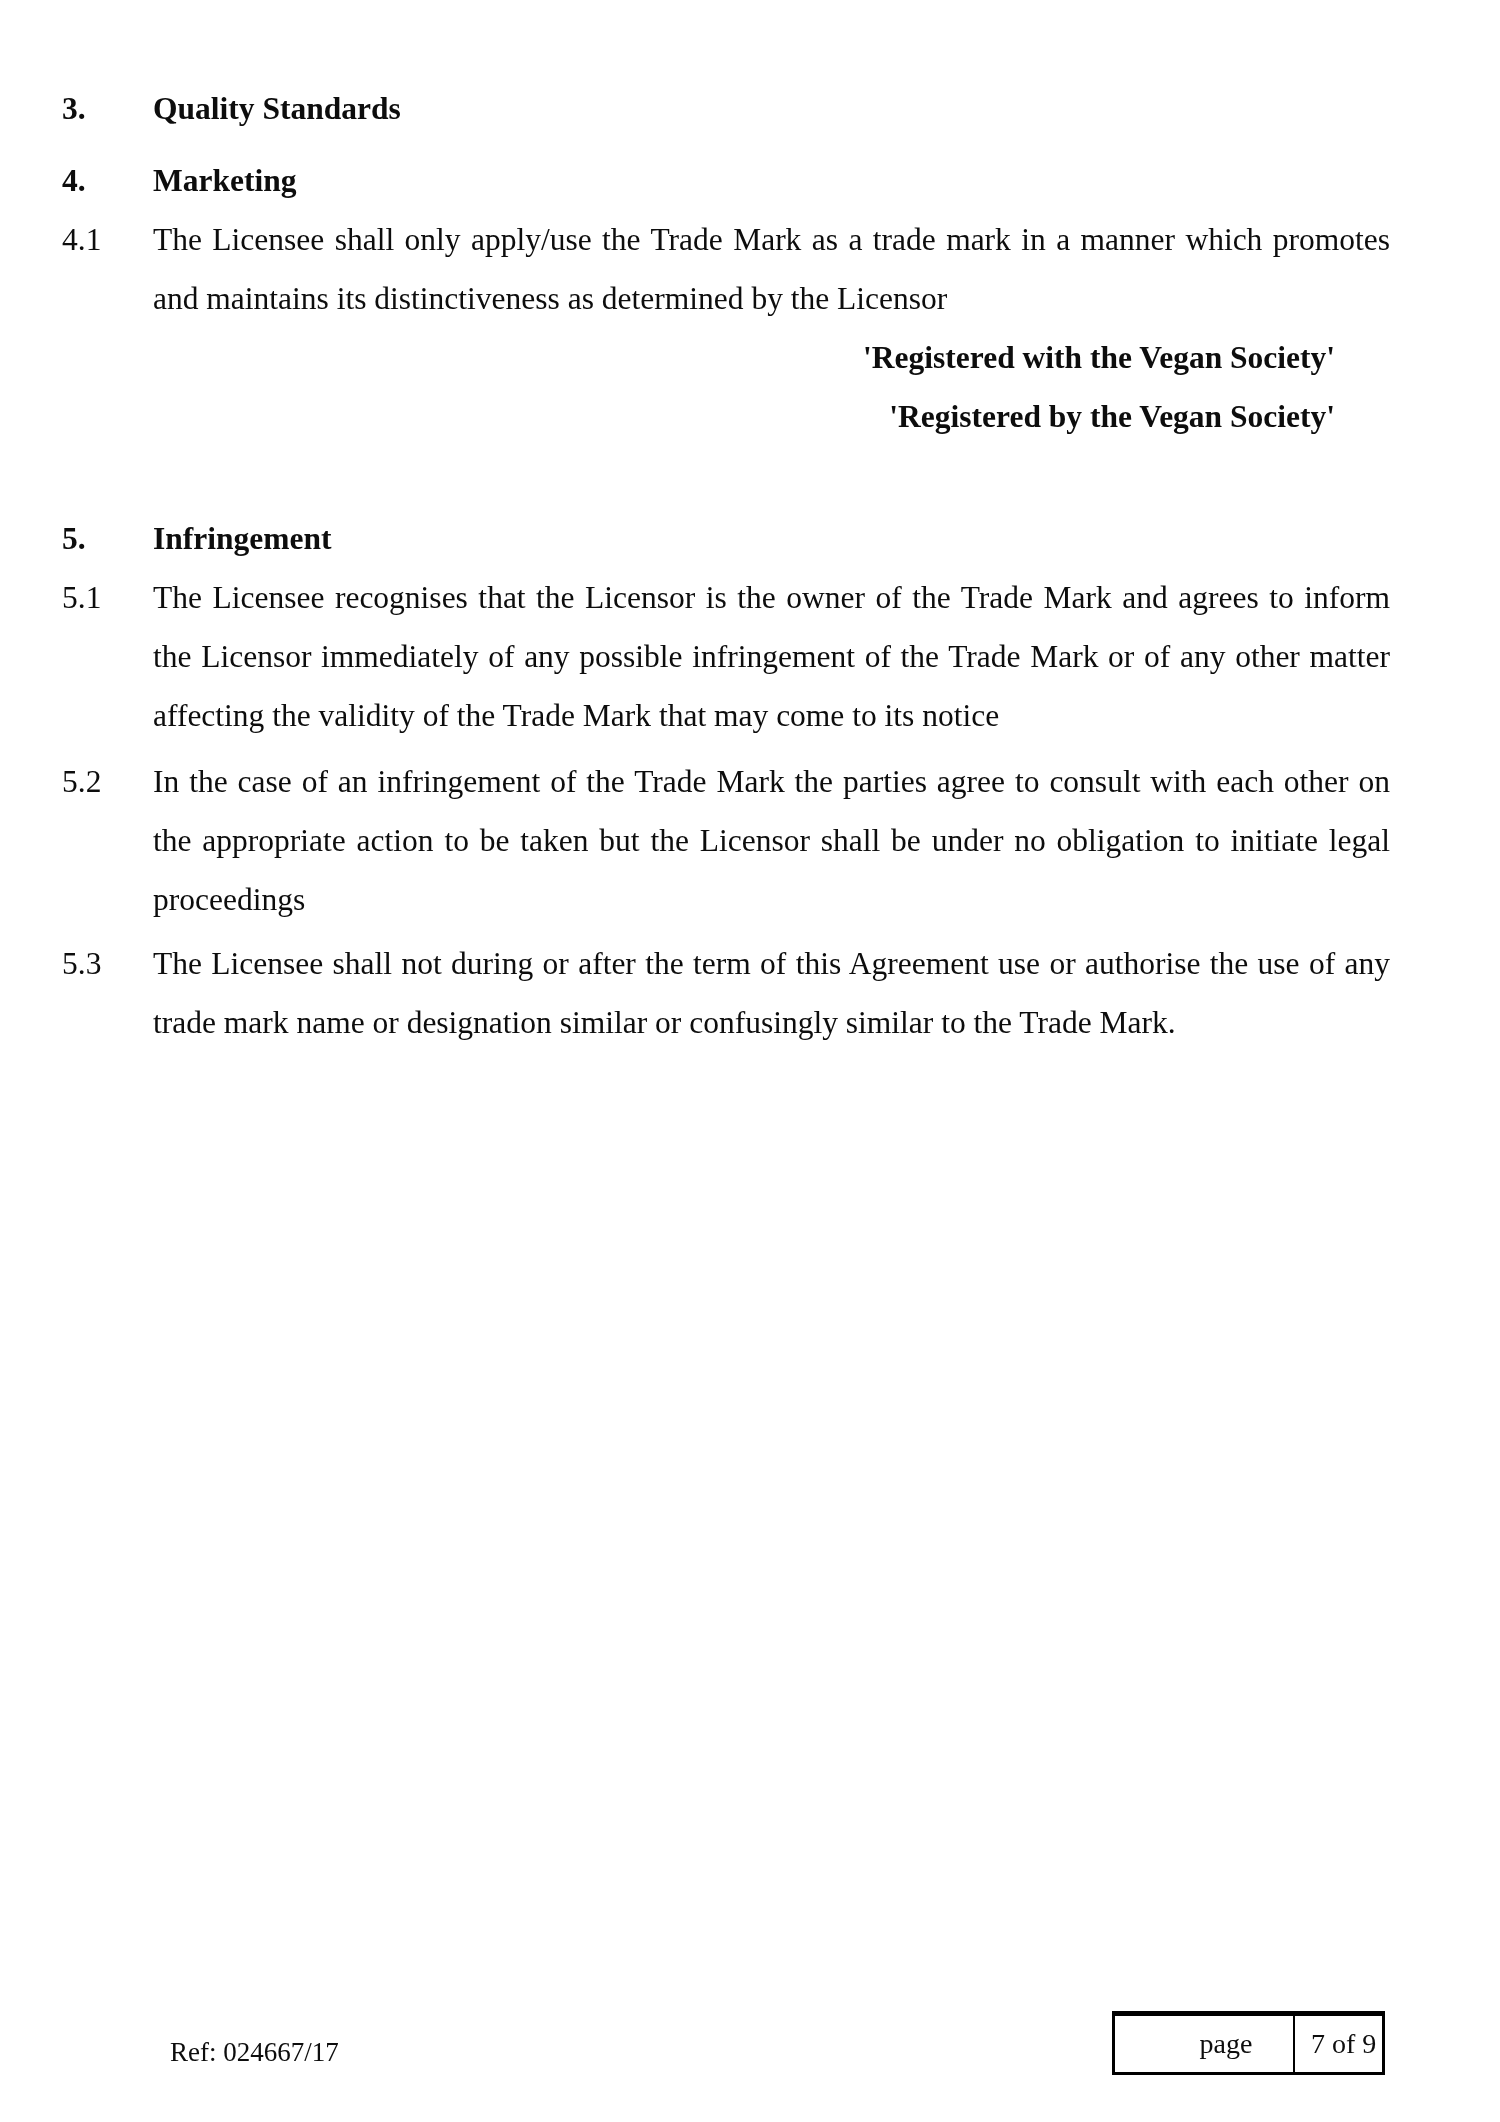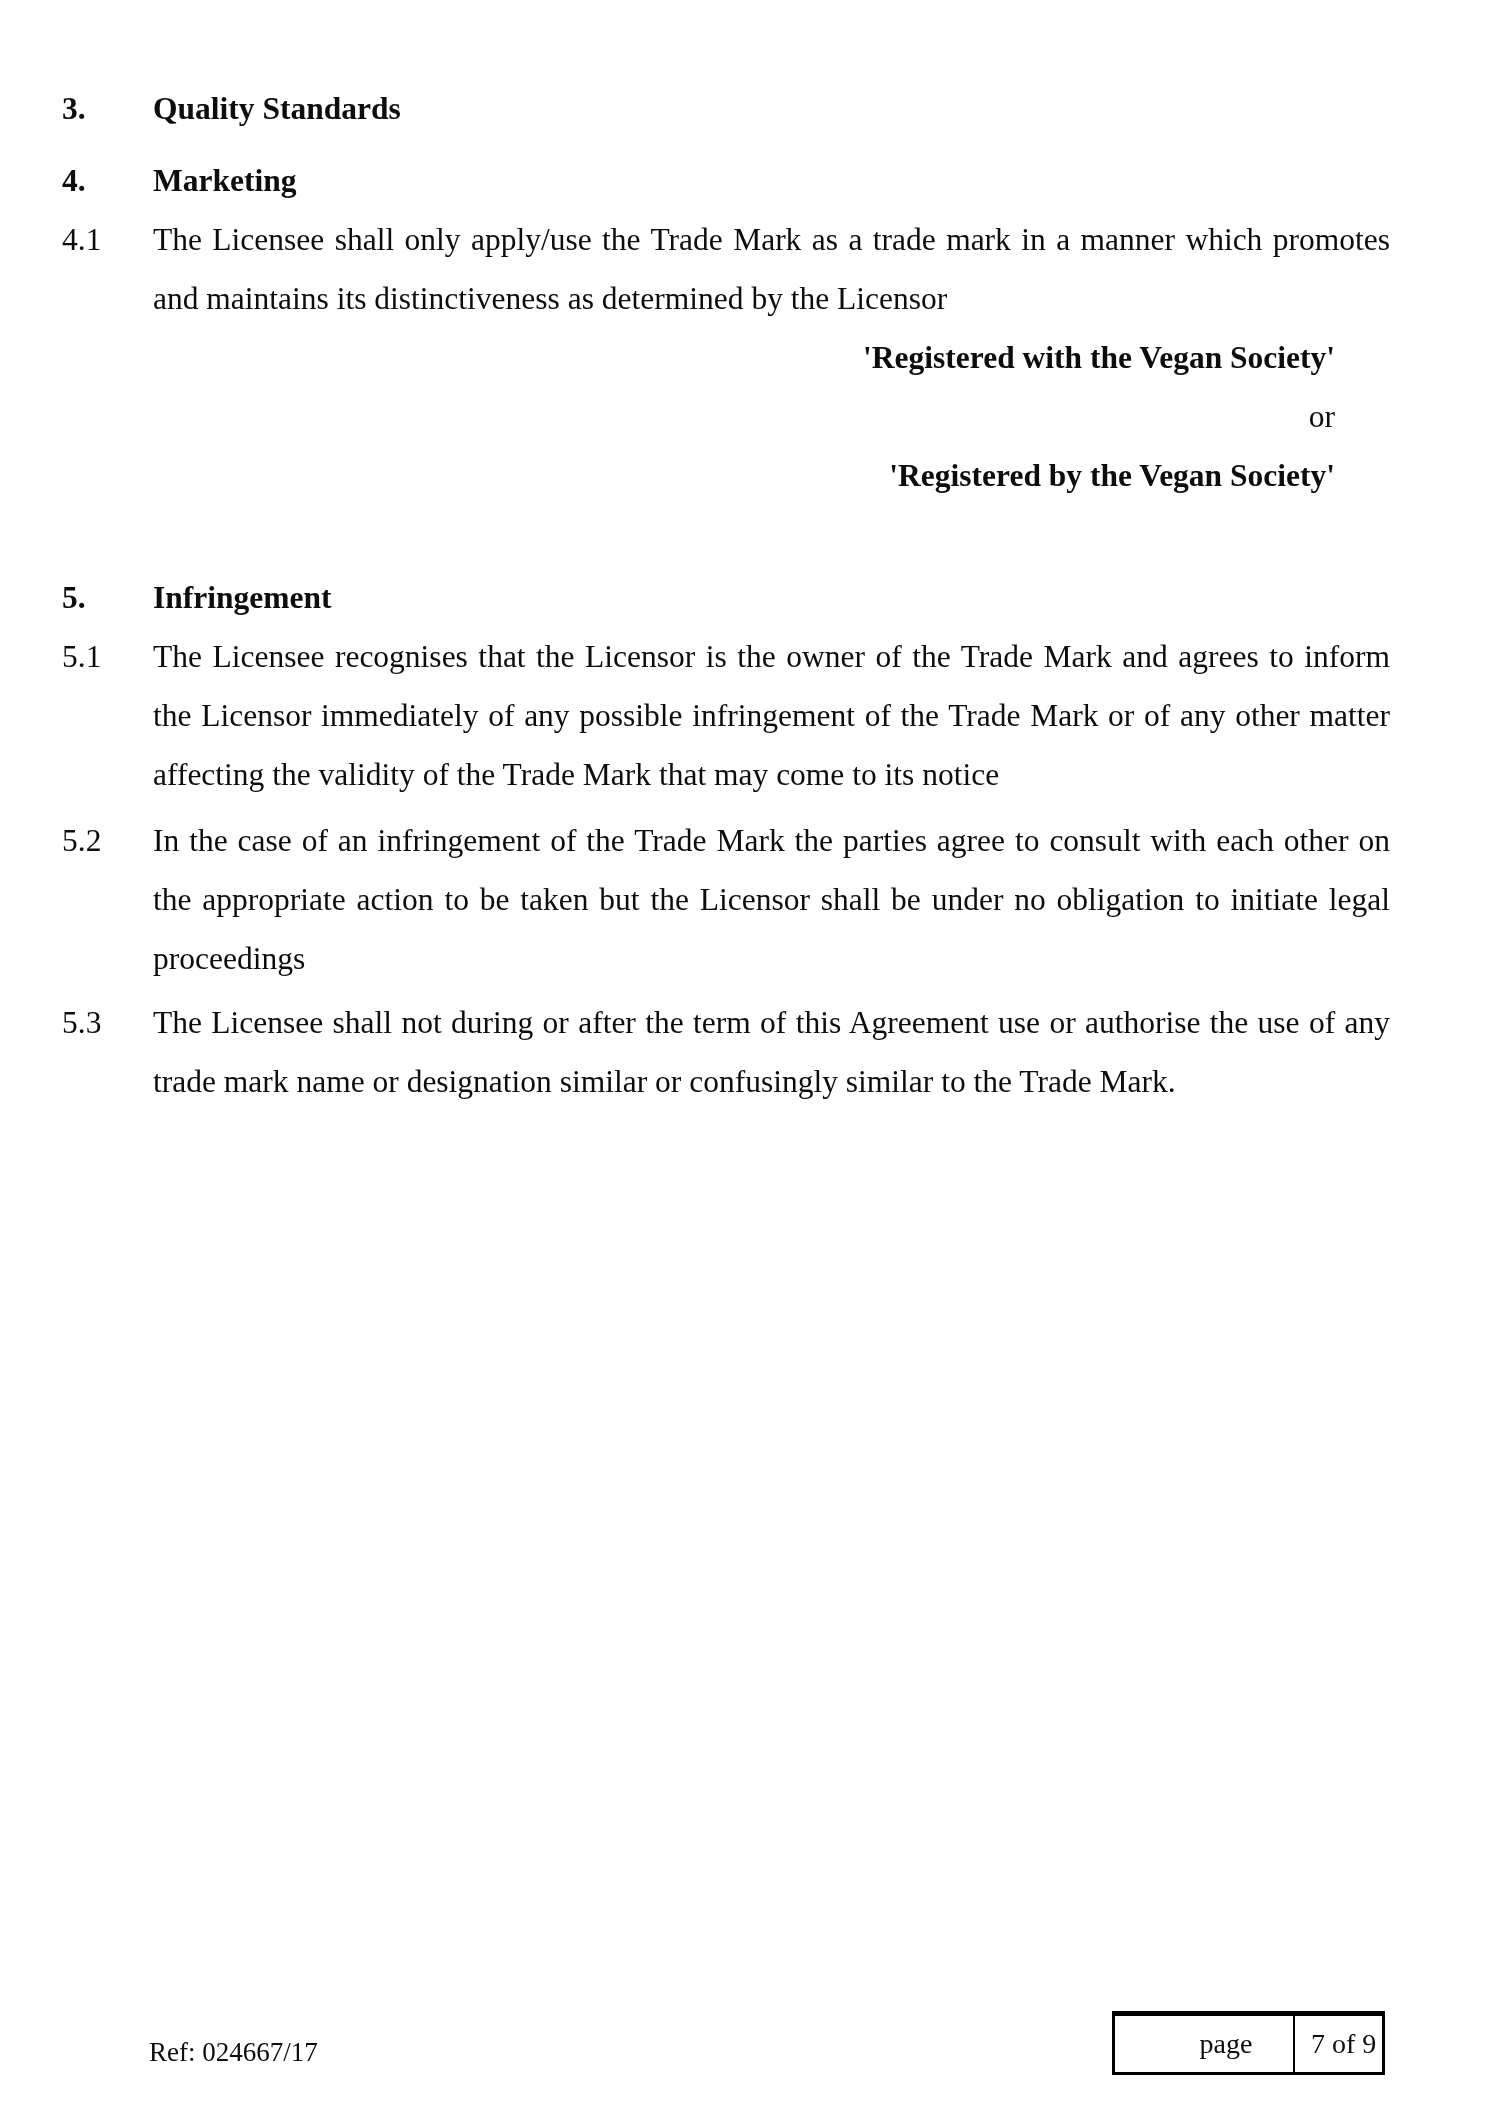--- a/index.html
+++ b/index.html
@@ -44,21 +44,21 @@
     padding-right: 55px;
   }
   .notice-block p {
     margin: 0;
     line-height: 59px;
   }
   .notice-strong { font-weight: bold; }
   .footer { position: absolute; left: 0; top: 0; width: 100%; height: 100%; }
   .footer-ref {
     position: absolute;
-    left: 149px;
+    left: 170px;
     top: 2035px;
     line-height: 34px;
     font-size: 27px;
   }
   .footer-title {
     position: absolute;
     left: 0;
     top: 2035px;
     width: 1424px;
     text-align: center;
@@ -109,21 +109,20 @@
       <span class="num">4.</span>
       <h2>Marketing</h2>
     </div>
     <div class="row clause-row">
       <span class="num">4.1</span>
       <p class="txt">The Licensee shall only apply/use the Trade Mark as a trade mark in a manner which promotes and maintains its distinctiveness as determined by the Licensor</p>
     </div>
 
     <div class="notice-block mb-63">
       <p class="notice-strong">'Registered with the Vegan Society'</p>
-      <p>or</p>
       <p class="notice-strong">'Registered by the Vegan Society'</p>
     </div>
 
     <div class="row heading-row">
       <span class="num">5.</span>
       <h2>Infringement</h2>
     </div>
     <div class="row clause-row mb-7">
       <span class="num">5.1</span>
       <p class="txt">The Licensee recognises that the Licensor is the owner of the Trade Mark and agrees to inform the Licensor immediately of any possible infringement of the Trade Mark or of any other matter affecting the validity of the Trade Mark that may come to its notice</p>

